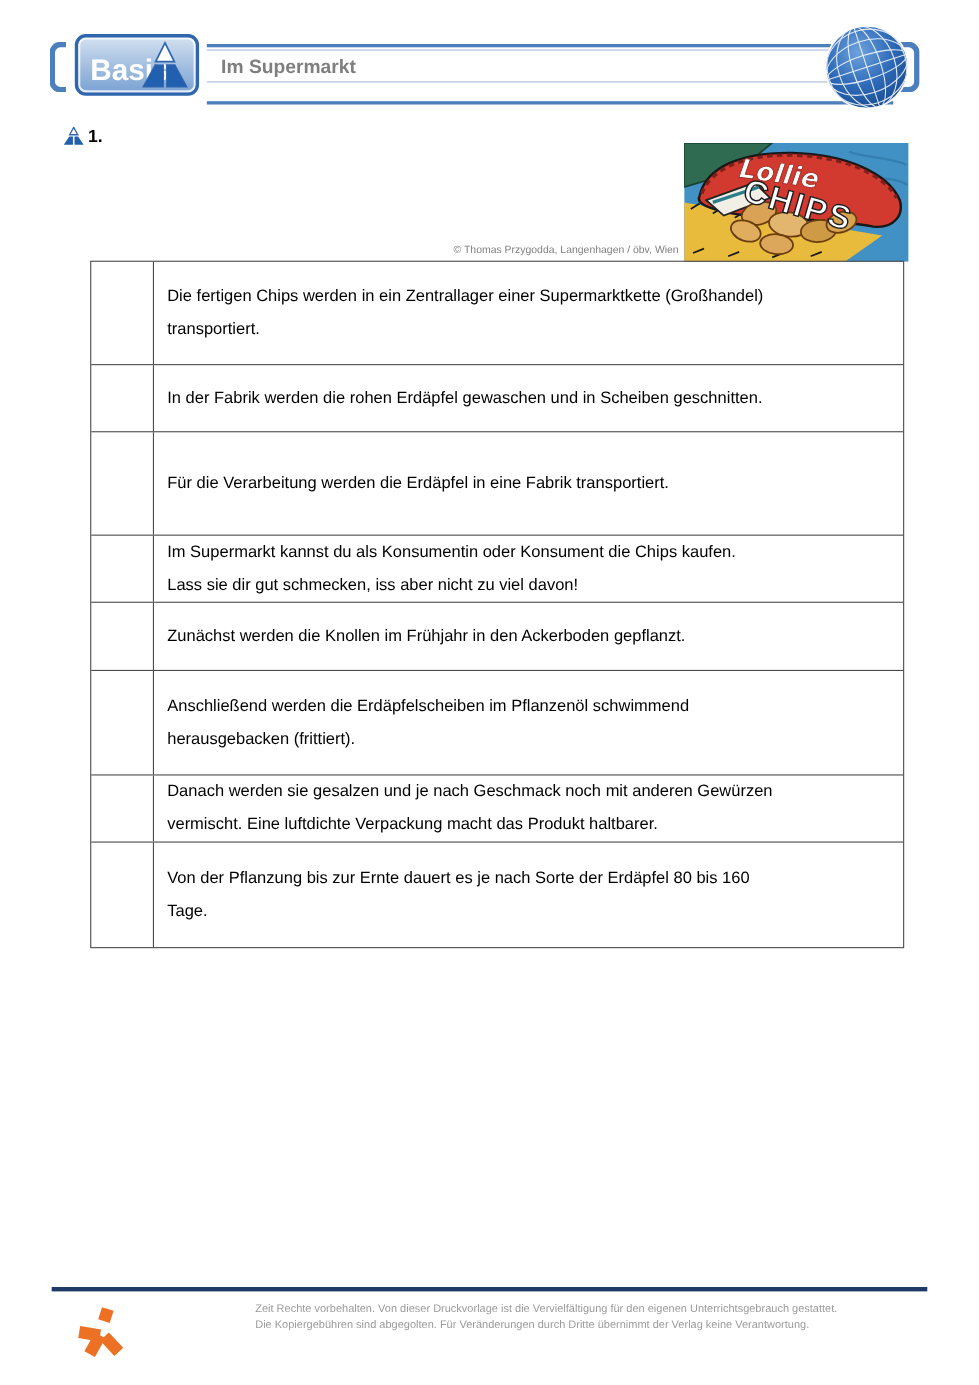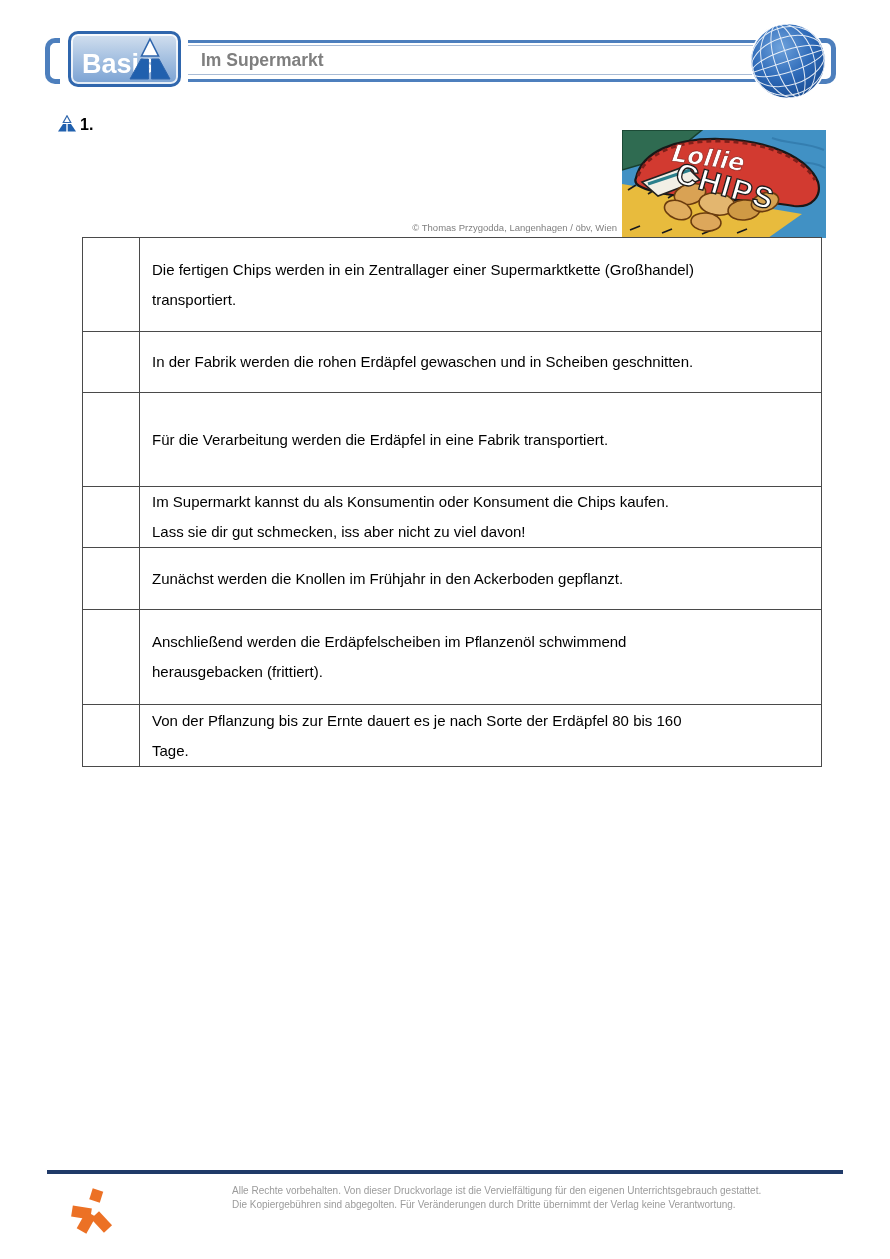--- a/index.html
+++ b/index.html
@@ -9,21 +9,21 @@
   
   .bracket-left{position:absolute;left:45px;top:38px;width:15px;height:46px;
     border:5px solid #4d7fbd;border-right:none;border-radius:10px 0 0 10px;box-sizing:border-box;}
   .bracket-right{position:absolute;left:812px;top:38px;width:24px;height:46px;
     border:5px solid #4d7fbd;border-left:none;border-radius:0 10px 10px 0;box-sizing:border-box;}
   .badge{position:absolute;left:68px;top:31px;width:113px;height:56px;border:3px solid #2f66ad;
     border-radius:10px;background:linear-gradient(180deg,#d3e0ef 0%,#a9c3e2 45%,#7aa2d3 100%);
     box-shadow:inset 0 0 0 2px rgba(255,255,255,.8);box-sizing:border-box;}
   .badge-label{position:absolute;left:11px;bottom:4px;color:#fff;font-weight:bold;font-size:27px;}
   .badge-pyramid{position:absolute;right:5px;top:3px;}
-  .title-bar{position:absolute;left:188px;top:40px;width:624px;height:42px;
+  .title-bar{position:absolute;left:188px;top:40px;width:624px;height:55px;
     border-top:3px solid #4d7fbd;border-bottom:3px solid #4d7fbd;box-sizing:border-box;}
   .title-inner{margin:2px 0;border-top:1px solid #a9bcd6;border-bottom:1px solid #a9bcd6;
     height:30px;display:flex;align-items:center;padding-left:13px;color:#7f7f7f;
     font-weight:bold;font-size:17.5px;box-sizing:border-box;}
   .globe{position:absolute;left:749px;top:22px;width:78px;height:78px;}
 
   
   .task-icon{position:absolute;left:57px;top:115px;}
   .task-number{position:absolute;left:80px;top:116px;font-weight:bold;font-size:16px;}
   .task-text{position:absolute;left:107px;top:116px;width:540px;font-weight:bold;
@@ -168,34 +168,39 @@
       <div class="num"></div>
       <div class="txt">Zunächst werden die Knollen im Frühjahr in den Ackerboden gepflanzt.</div>
     </div>
     <div class="row">
       <div class="num"></div>
       <div class="txt">Anschließend werden die Erdäpfelscheiben im Pflanzenöl schwimmend
 herausgebacken (frittiert).</div>
     </div>
     <div class="row">
       <div class="num"></div>
+      <div class="txt">Danach werden sie gesalzen und je nach Geschmack noch mit anderen Gewürzen
+vermischt. Eine luftdichte Verpackung macht das Produkt haltbarer.</div>
+    </div>
+    <div class="row">
+      <div class="num"></div>
       <div class="txt">Von der Pflanzung bis zur Ernte dauert es je nach Sorte der Erdäpfel 80 bis 160
 Tage.</div>
     </div>
   </div>
 
   <div class="footer-rule"></div>
 
   <svg class="oebv-logo" width="54" height="48" viewBox="0 0 54 48">
     <g stroke="#ec7125" stroke-width="11" stroke-linecap="butt">
       <line x1="34" y1="4" x2="30.5" y2="15"></line>
       <line x1="8" y1="25" x2="27" y2="28"></line>
       <line x1="27" y1="28" x2="17.5" y2="45"></line>
       <line x1="31" y1="29" x2="44" y2="43"></line>
     </g>
   </svg>
 
   <div class="footer-text">
-    <div>Alle Rechte vorbehalten. Von dieser Druckvorlage ist die Vervielfältigung für den eigenen Unterrichtsgebrauch gestattet.</div>
+    <div>Zeit Rechte vorbehalten. Von dieser Druckvorlage ist die Vervielfältigung für den eigenen Unterrichtsgebrauch gestattet.</div>
     <div>Die Kopiergebühren sind abgegolten. Für Veränderungen durch Dritte übernimmt der Verlag keine Verantwortung.</div>
   </div>
 
 </div>
 
 </body></html>

